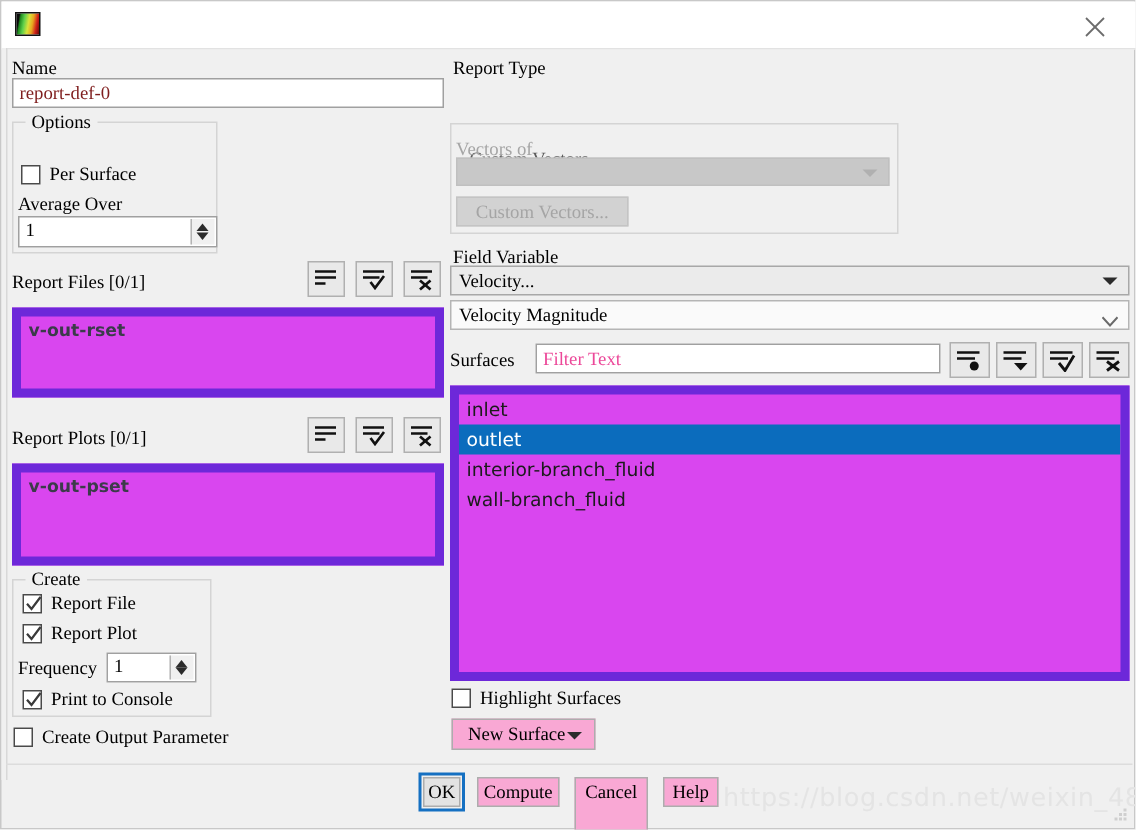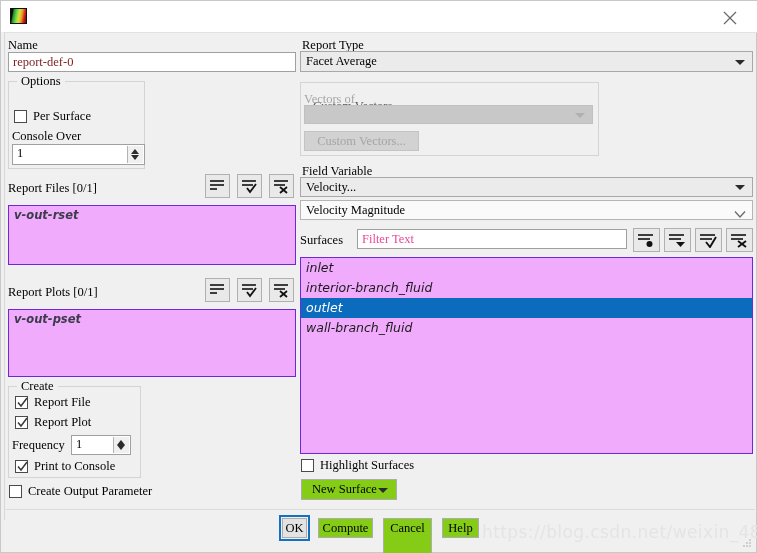--- a/index.html
+++ b/index.html
@@ -164,25 +164,24 @@
     width: 0; height: 0;
     border-left: 4px solid transparent;
     border-right: 4px solid transparent;
   }
   .spin-btns .up { top: 3px; border-bottom: 5px solid #2b2b2b; }
   .spin-btns .dn { bottom: 3px; border-top: 5px solid #2b2b2b; }
 
   
   .listbox {
     position: absolute;
-    background: #f0abfc;
-    border: 1px solid #6d28d9;
+    background: #d946ef;
+    border: 6px solid #6d28d9;
     box-sizing: border-box;
     overflow: hidden;
-    font-style: italic;
   }
   .listbox .li {
     font-family: "DejaVu Sans", "Liberation Sans", sans-serif;
     font-size: 12.5px;
     color: #1b1b1b;
     line-height: 20px;
     height: 20px;
     padding-left: 5px;
     white-space: nowrap;
   }
@@ -205,21 +204,21 @@
     width: 25px; height: 24px;
     background: #e9e9e9;
     border: 1px solid #b0b0b0;
     box-sizing: border-box;
   }
   .toolbtn svg { position: absolute; left: 3px; top: 3px; }
 
   
   .btn {
     position: absolute;
-    background: #84cc16;
+    background: #f9a8d4;
     border: 1px solid #adadad;
     box-sizing: border-box;
     font-family: "Liberation Serif", "DejaVu Serif", serif;
     font-size: 12.5px;
     color: #000;
     text-align: center;
     white-space: nowrap;
   }
   .btn.default {
     outline: 2px solid #1570c2;
@@ -284,21 +283,21 @@
 
   <div class="lbl" style="left:7px;top:37px;">Name</div>
   <div class="textfield" style="left:7px;top:51px;width:288px;height:20px;">report-def-0</div>
 
   <div class="group" style="left:7px;top:80px;width:137px;height:88px;"></div>
   <div class="group-title" style="left:16px;top:73px;">Options</div>
 
   <div class="cb" style="left:13px;top:109px;"></div>
   <div class="lbl" style="left:32px;top:108px;">Per Surface</div>
 
-  <div class="lbl" style="left:11px;top:128px;">Console Over</div>
+  <div class="lbl" style="left:11px;top:128px;">Average Over</div>
   <div class="spinner" style="left:11px;top:143px;width:133px;height:21px;">
     <span class="val">1</span>
     <span class="spin-btns">
       <i class="up"></i>
       <i class="dn"></i>
     </span>
   </div>
 
   <div class="lbl" style="left:7px;top:180px;">Report Files  [0/1]</div>
   <div class="toolbtn" style="left:204px;top:173px;">
@@ -384,24 +383,20 @@
     <svg width="13" height="13" viewBox="0 0 13 13">
         <polyline points="2,6.5 5,10 11,2" fill="none" stroke="#3a3a3a" stroke-width="1.5"></polyline>
       </svg>
   </div>
   <div class="lbl" style="left:33px;top:458px;">Print to Console</div>
 
   <div class="cb" style="left:8px;top:484px;"></div>
   <div class="lbl" style="left:27px;top:483px;">Create Output Parameter</div>
 
   <div class="lbl" style="left:301px;top:37px;">Report Type</div>
-  <div class="combo" style="left:299px;top:50px;width:453px;height:21px;">
-    <span>Facet Average</span>
-    <i class="arrow"></i>
-  </div>
 
   <div class="group" style="left:299px;top:81px;width:299px;height:74px;"></div>
   <div class="group-title dis" style="left:308px;top:74px;color:#5a5a5a;">Custom Vectors</div>
 
   <div class="lbl dis" style="left:303px;top:91px;">Vectors of</div>
   <div class="combo disabled" style="left:303px;top:104px;width:289px;height:19px;">
     <span></span>
     <i class="arrow"></i>
   </div>
   <div class="btn disabled" style="left:303px;top:130px;width:115px;height:20px;line-height:18px;">Custom Vectors...</div>
@@ -448,22 +443,22 @@
     <svg width="19" height="16" viewBox="0 0 19 16">
       <line x1="1" y1="3" x2="16" y2="3" stroke="#111" stroke-width="1.6"></line>
       <line x1="1" y1="7" x2="13" y2="7" stroke="#111" stroke-width="1.6"></line>
       <line x1="8" y1="9" x2="16" y2="15" stroke="#111" stroke-width="1.9"></line>
       <line x1="16" y1="9" x2="8" y2="15" stroke="#111" stroke-width="1.9"></line>
     </svg>
   </div>
 
   <div class="listbox" style="left:299px;top:256px;width:453px;height:197px;">
     <div class="li">inlet</div>
+    <div class="li sel">outlet</div>
     <div class="li">interior-branch_fluid</div>
-    <div class="li sel">outlet</div>
     <div class="li">wall-branch_fluid</div>
   </div>
 
   <div class="cb" style="left:300px;top:458px;"></div>
   <div class="lbl" style="left:319px;top:457px;">Highlight Surfaces</div>
 
   <div class="btn" style="left:300px;top:478px;width:96px;height:21px;line-height:19px;text-align:left;padding-left:10px;">
     <span>New Surface</span>
     <i class="arrow"></i>
   </div>

